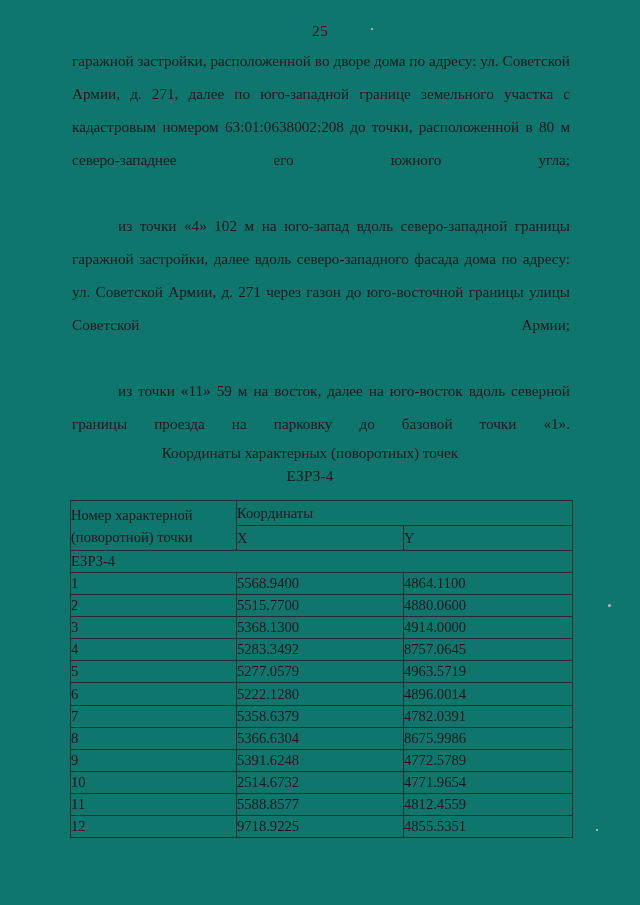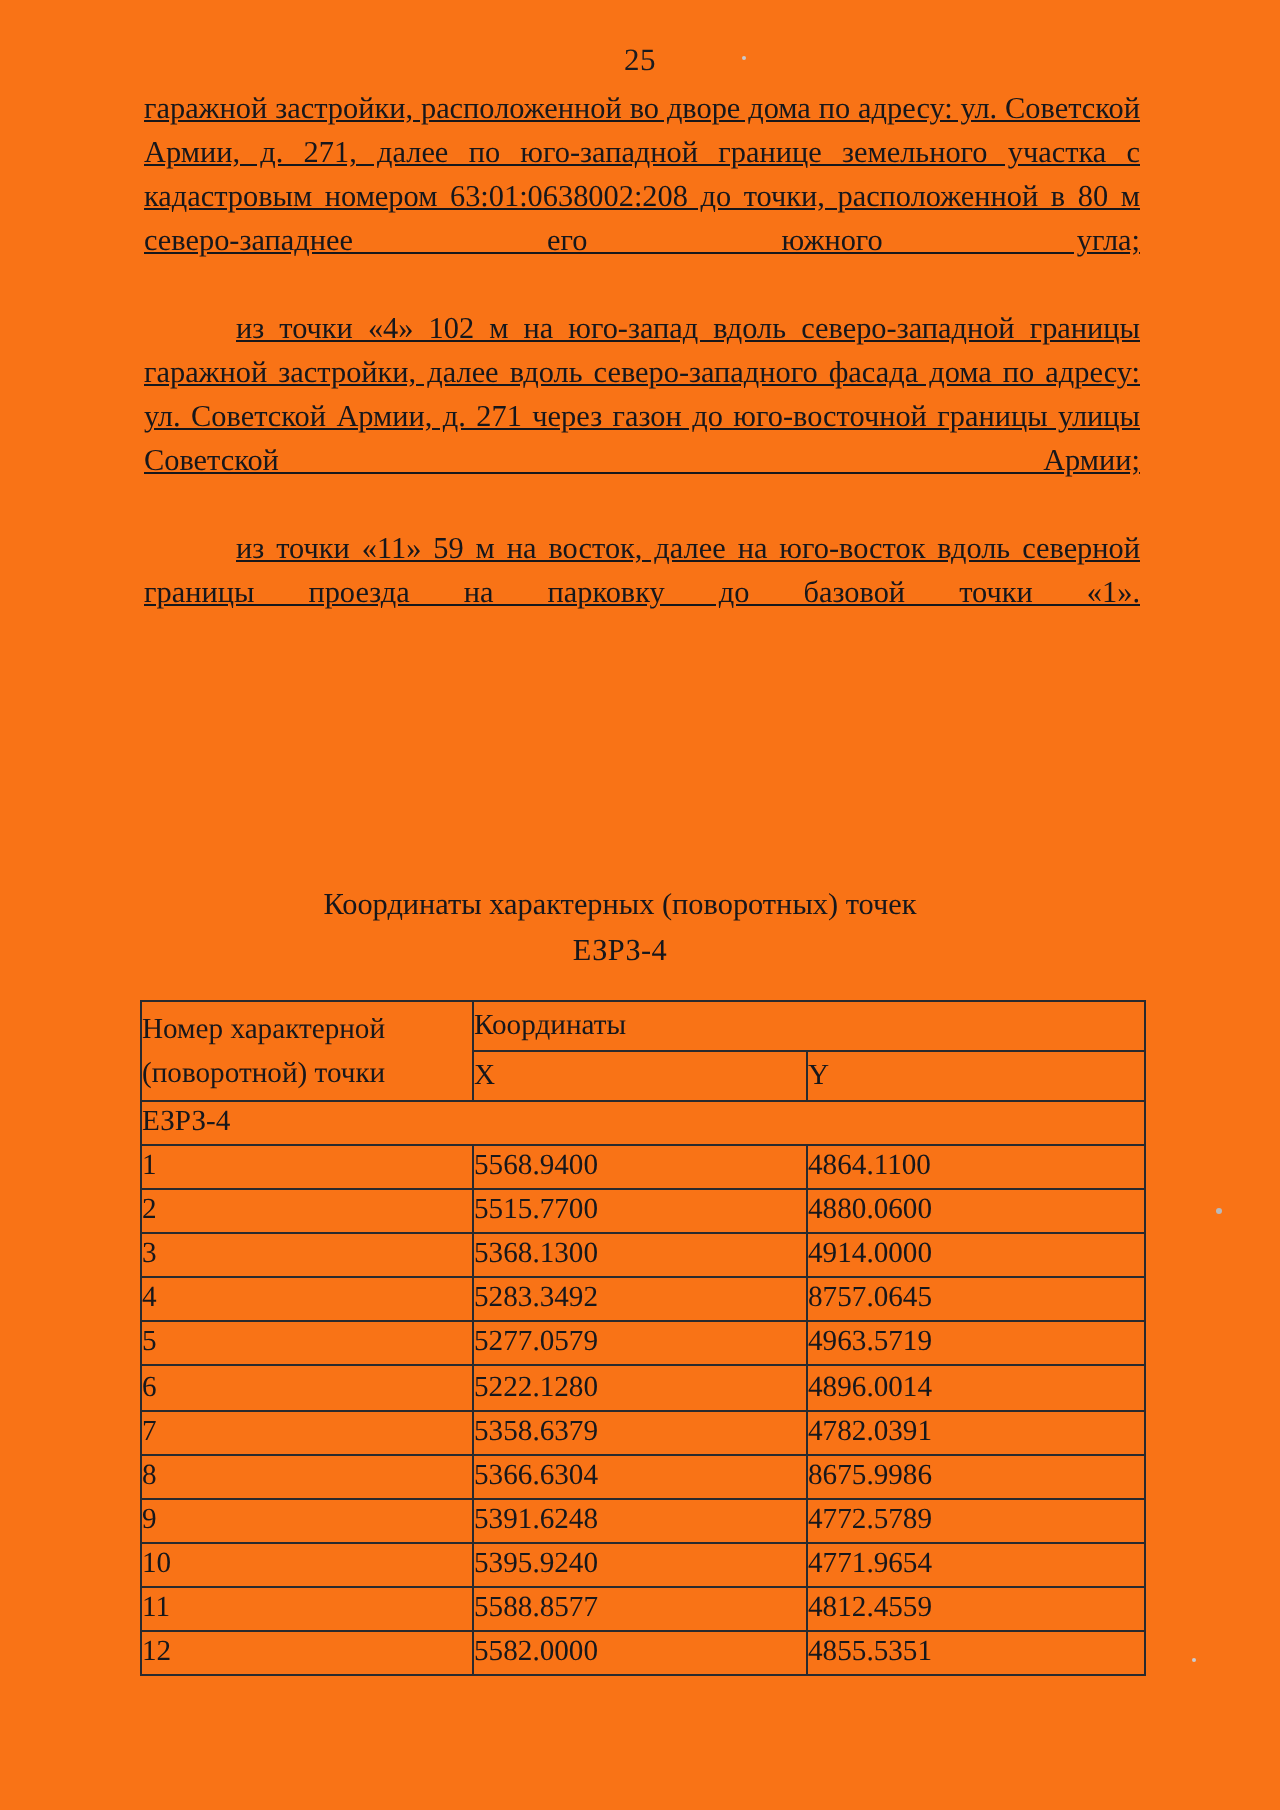--- a/index.html
+++ b/index.html
@@ -12,21 +12,21 @@
     height: 905px;
     position: relative;
     font-family: "Liberation Serif", "DejaVu Serif", serif;
     color: #16161a;
     overflow: hidden;
   }
 
   .page {
     position: absolute;
     inset: 0;
-    background: #f97316;
+    background: #0f766e;
   }
 
   
   .page-number {
     position: absolute;
     top: 22px;
     left: 0;
     width: 640px;
     text-align: center;
     font-size: 15.5px;
@@ -40,24 +40,23 @@
     top: 44px;
     left: 72px;
     width: 498px;
   }
 
   .para {
     margin: 0 0 0 0;
     text-align: justify;
     text-justify: inter-word;
     font-size: 15.2px;
-    line-height: 22px;
+    line-height: 33px;
     color: #17171b;
     text-indent: 0;
-    text-decoration: underline;
   }
   .para.indent {
     text-indent: 46px;
   }
   .para + .para {
     margin-top: 0px;
   }
   
   .para:after {
     content: "";
@@ -219,31 +218,31 @@
             <td>5366.6304</td>
             <td>8675.9986</td>
           </tr>
           <tr class="data-row">
             <td>9</td>
             <td>5391.6248</td>
             <td>4772.5789</td>
           </tr>
           <tr class="data-row">
             <td>10</td>
-            <td>5395.9240</td>
+            <td>2514.6732</td>
             <td>4771.9654</td>
           </tr>
           <tr class="data-row">
             <td>11</td>
             <td>5588.8577</td>
             <td>4812.4559</td>
           </tr>
           <tr class="data-row">
             <td>12</td>
-            <td>5582.0000</td>
+            <td>9718.9225</td>
             <td>4855.5351</td>
           </tr>
         </tbody>
     </table>
   </div>
 
   <div class="speck speck-a"></div>
   <div class="speck speck-b"></div>
   <div class="speck speck-c"></div>
 

